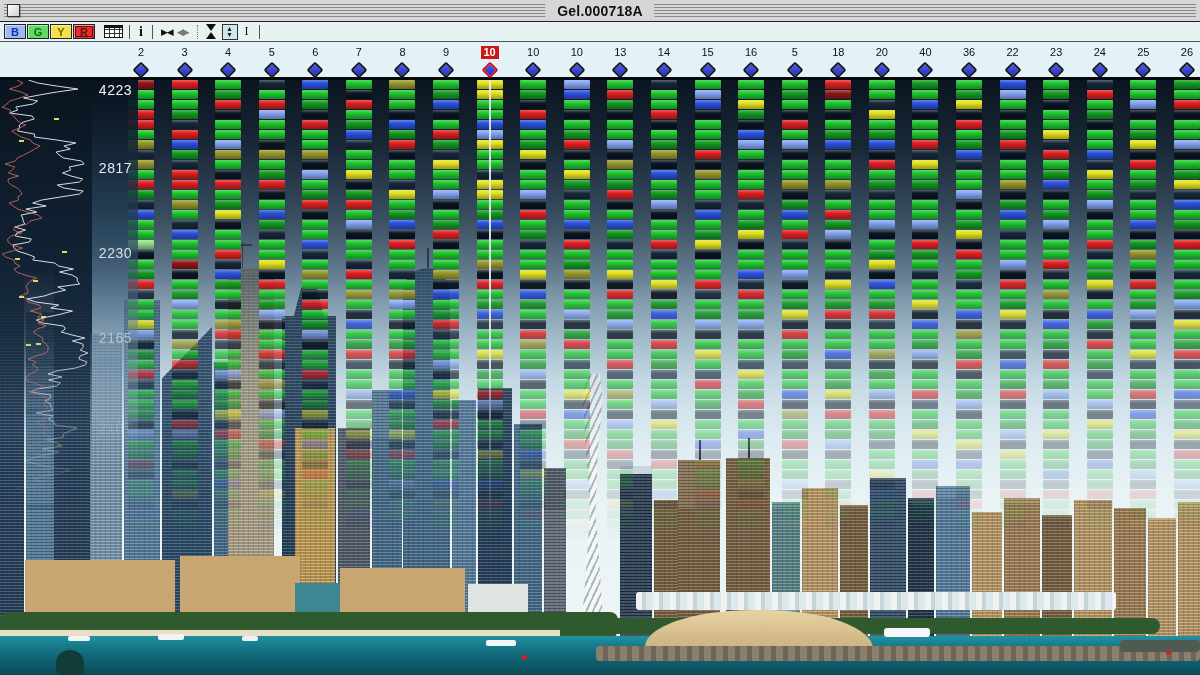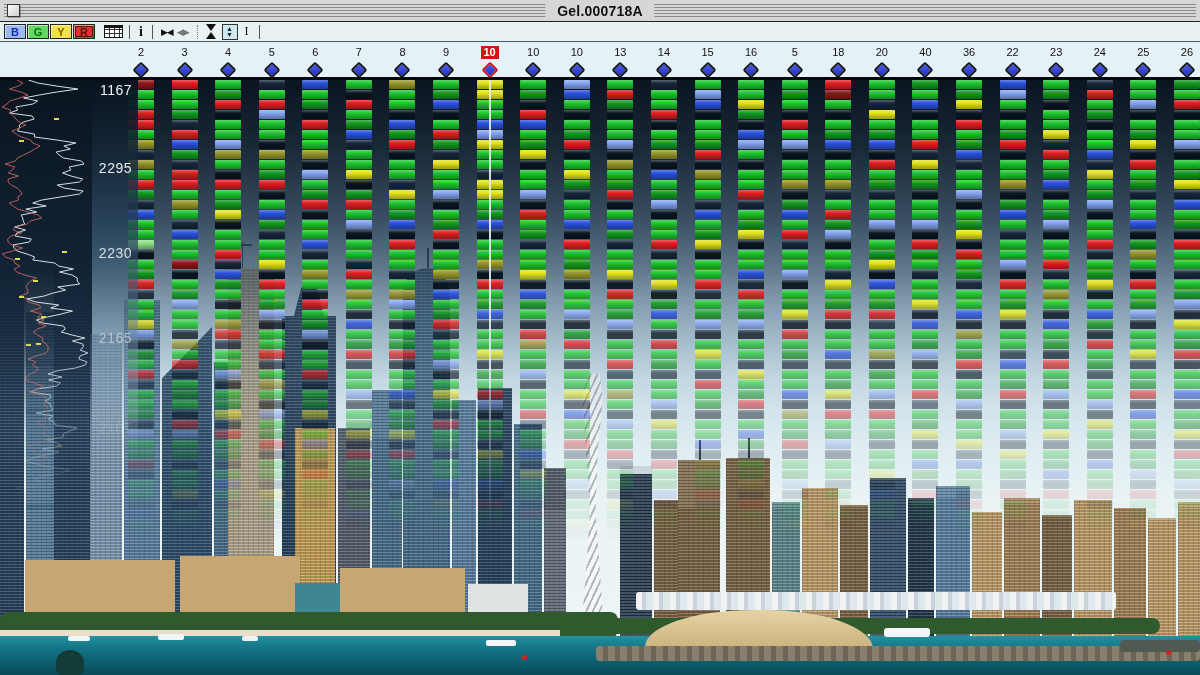--- a/index.html
+++ b/index.html
@@ -1404,22 +1404,22 @@
         <rect x="19" y="216" width="5" height="2" fill="#dede50"></rect>
         <rect x="41" y="236" width="5" height="2" fill="#dede50"></rect>
         <rect x="36" y="263" width="5" height="2" fill="#dede50"></rect>
         <rect x="26" y="264" width="5" height="2" fill="#dede50"></rect>
         <rect x="57" y="365" width="5" height="2" fill="#dede50"></rect>
         <rect x="19" y="60" width="5" height="2" fill="#dede50"></rect>
         <rect x="33" y="200" width="5" height="2" fill="#dede50"></rect>
       </svg></div>
 
   <div id="gutter">
-      <div class="scan-label" style="top: 2px; opacity: 1;">1167</div>
-      <div class="scan-label" style="top: 80px; opacity: 0.95;">2295</div>
+      <div class="scan-label" style="top: 2px; opacity: 1;">4223</div>
+      <div class="scan-label" style="top: 80px; opacity: 0.95;">2817</div>
       <div class="scan-label" style="top: 165px; opacity: 0.85;">2230</div>
       <div class="scan-label" style="top: 250px; opacity: 0.55;">2165</div>
       <div class="scan-label" style="top: 340px; opacity: 0.3;">2107</div>
     </div>
 
   <div class="titlebar">
     <div class="stripes"></div>
     <div class="close-box"></div>
     <div class="win-title">Gel.000718A</div>
   </div>

